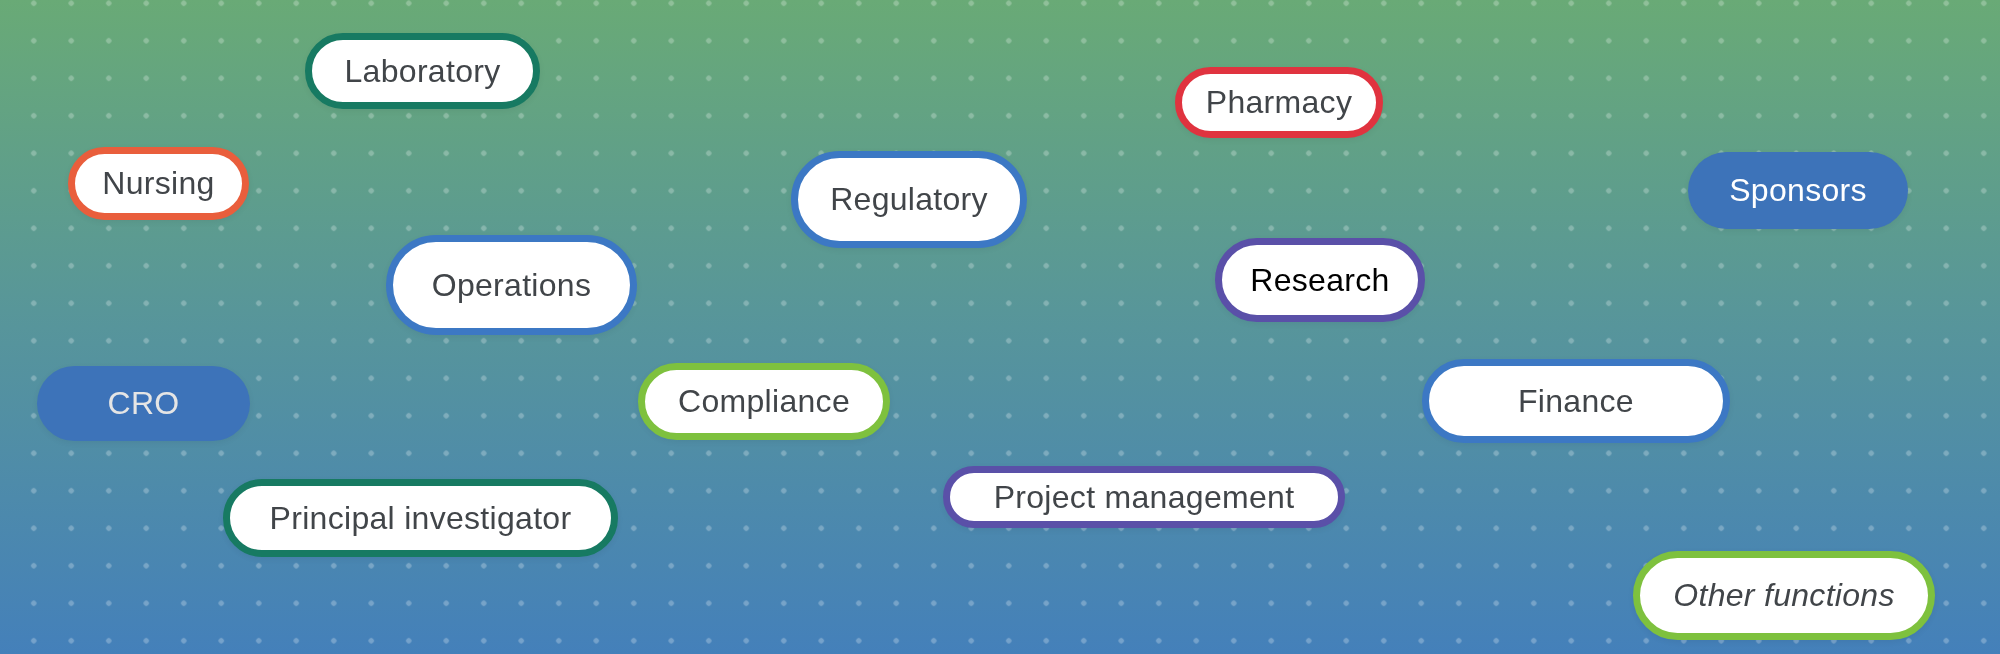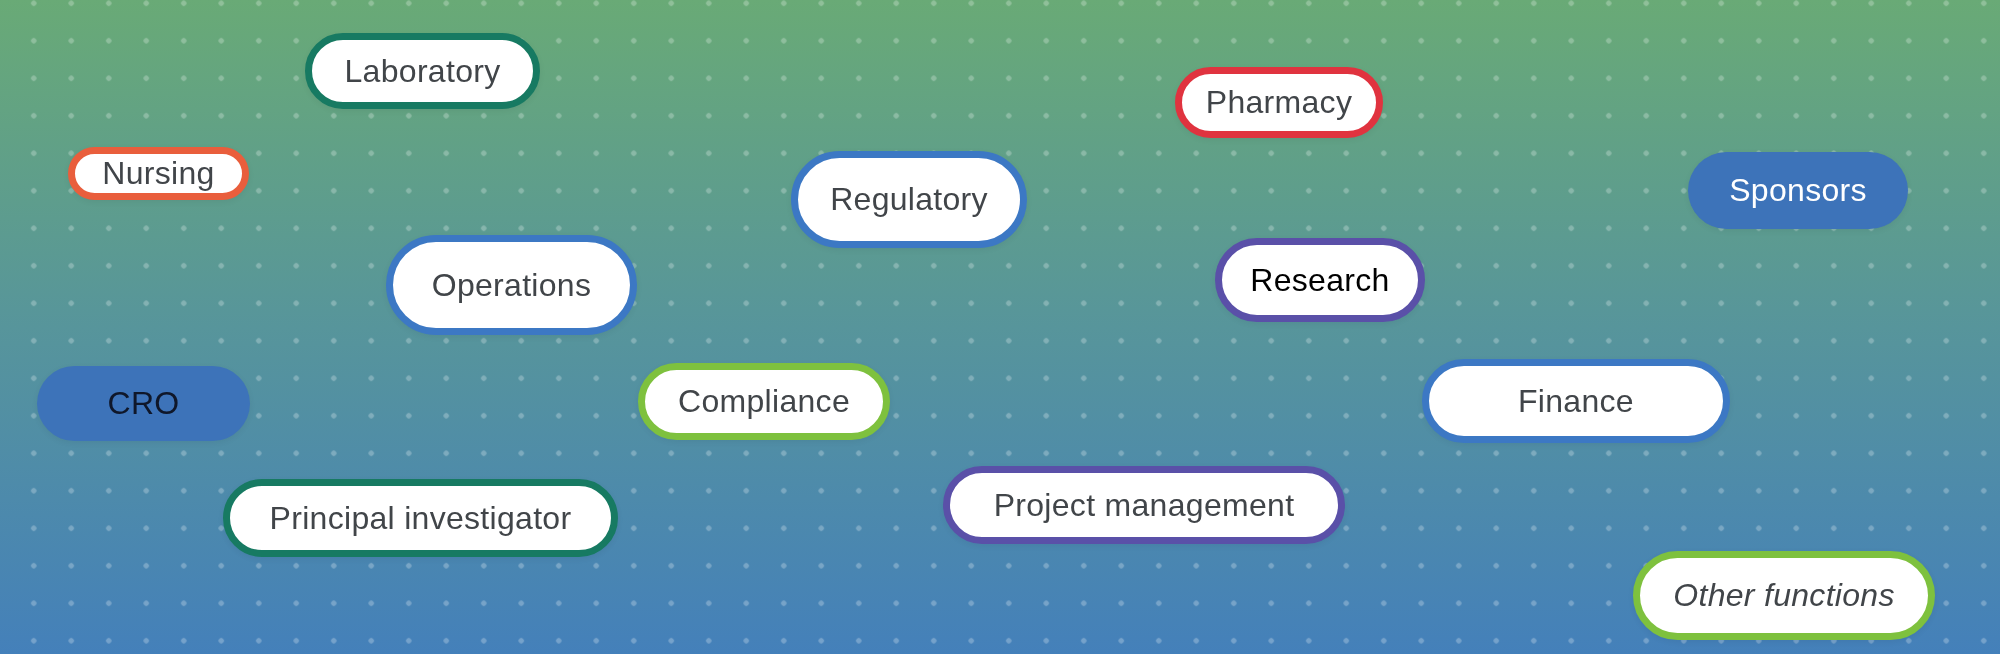--- a/index.html
+++ b/index.html
@@ -41,25 +41,25 @@
   }
 </style>
 </head>
 <body>
 
 <div class="canvas">
   <div class="dot-grid"></div>
   <div>
       <div class="pill" style="left: 305px; top: 33px; width: 235px; height: 76px; border-color: rgb(23, 122, 98); color: rgb(65, 69, 73);">Laboratory</div>
       <div class="pill" style="left: 1175px; top: 67px; width: 208px; height: 71px; border-color: rgb(224, 51, 63); color: rgb(65, 69, 73);">Pharmacy</div>
-      <div class="pill" style="left: 68px; top: 147px; width: 181px; height: 53px; border-color: rgb(233, 94, 60); color: rgb(65, 69, 73); text-align: center;">Nursing</div>
+      <div class="pill" style="left: 68px; top: 147px; width: 181px; height: 73px; border-color: rgb(233, 94, 60); color: rgb(65, 69, 73); text-align: center;">Nursing</div>
       <div class="pill" style="left: 791px; top: 151px; width: 236px; height: 97px; border-color: rgb(60, 120, 196); color: rgb(65, 69, 73);">Regulatory</div>
       <div class="pill solid" style="left: 1688px; top: 152px; width: 220px; height: 77px; background: rgb(61, 115, 185); color: rgb(255, 255, 255);">Sponsors</div>
       <div class="pill" style="left: 386px; top: 235px; width: 251px; height: 100px; border-color: rgb(60, 120, 196); color: rgb(65, 69, 73);">Operations</div>
       <div class="pill" style="left: 1215px; top: 238px; width: 210px; height: 84px; border-color: rgb(90, 80, 168); color: #000000;">Research</div>
-      <div class="pill solid" style="left: 37px; top: 366px; width: 213px; height: 75px; background: rgb(61, 115, 185); color: #0f172a;">CRO</div>
+      <div class="pill solid" style="left: 37px; top: 366px; width: 213px; height: 75px; background: rgb(61, 115, 185); color: #e5e5e5;">CRO</div>
       <div class="pill" style="left: 638px; top: 363px; width: 252px; height: 77px; border-color: rgb(126, 193, 62); color: rgb(65, 69, 73);">Compliance</div>
       <div class="pill" style="left: 1422px; top: 359px; width: 308px; height: 84px; border-color: rgb(60, 120, 196); color: rgb(65, 69, 73);">Finance</div>
-      <div class="pill" style="left: 943px; top: 466px; width: 402px; height: 78px; border-color: rgb(90, 80, 168); color: rgb(65, 69, 73);">Project management</div>
+      <div class="pill" style="left: 943px; top: 466px; width: 402px; height: 62px; border-color: rgb(90, 80, 168); color: rgb(65, 69, 73);">Project management</div>
       <div class="pill" style="left: 223px; top: 479px; width: 395px; height: 78px; border-color: rgb(23, 122, 98); color: rgb(65, 69, 73);">Principal investigator</div>
       <div class="pill" style="left: 1633px; top: 551px; width: 302px; height: 89px; border-color: rgb(126, 193, 62); color: rgb(65, 69, 73); font-style: italic;">Other functions</div>
     </div>
 </div>
 
 </body></html>

